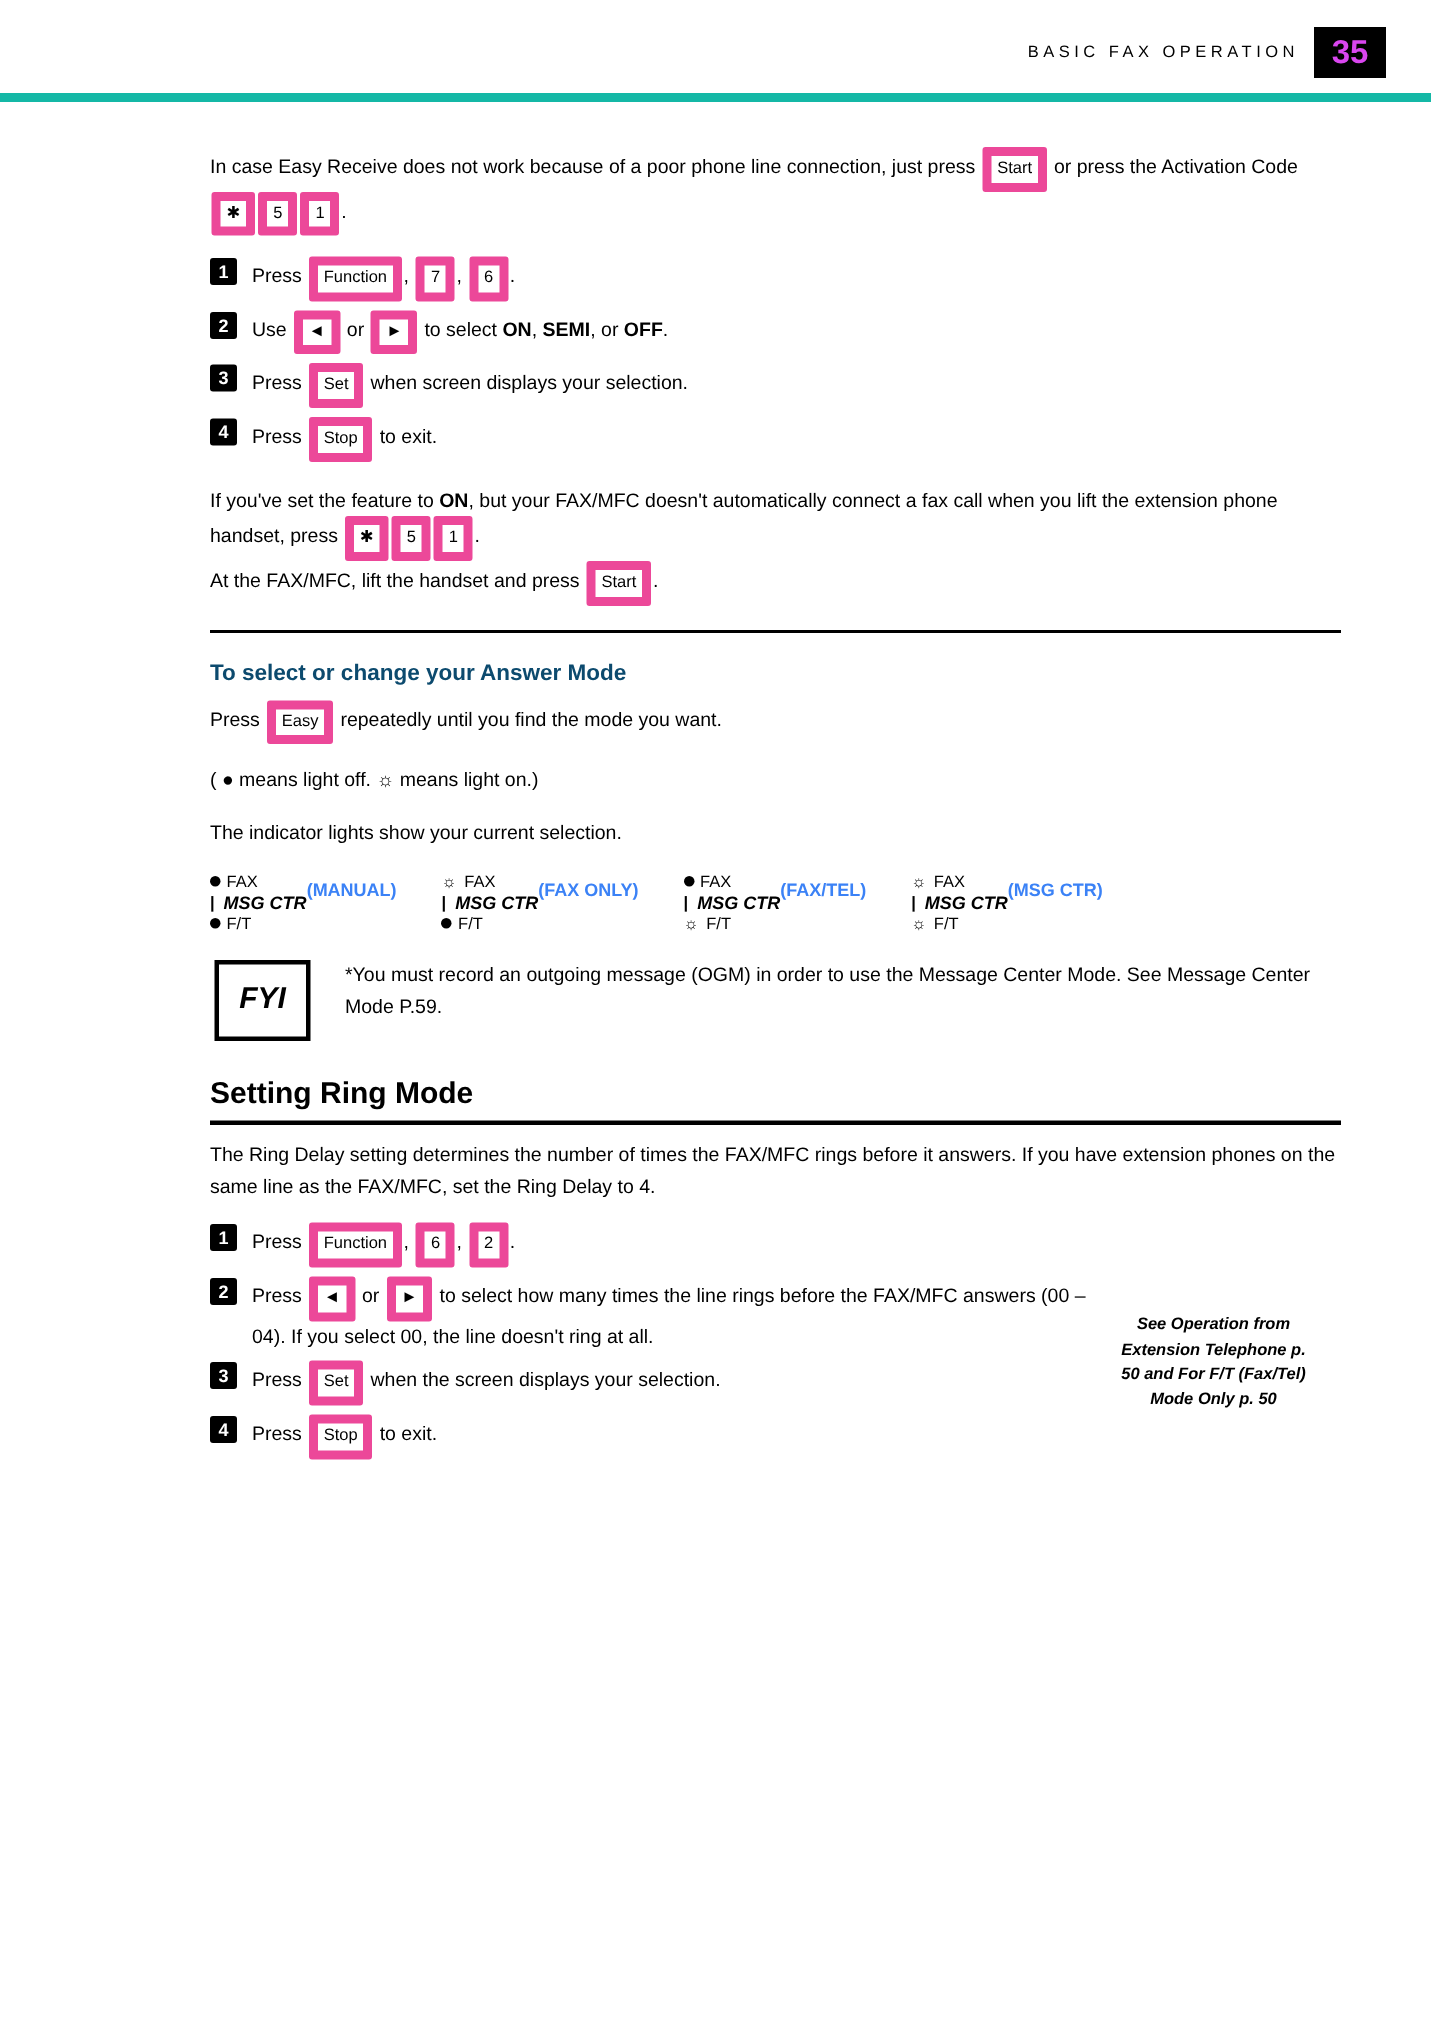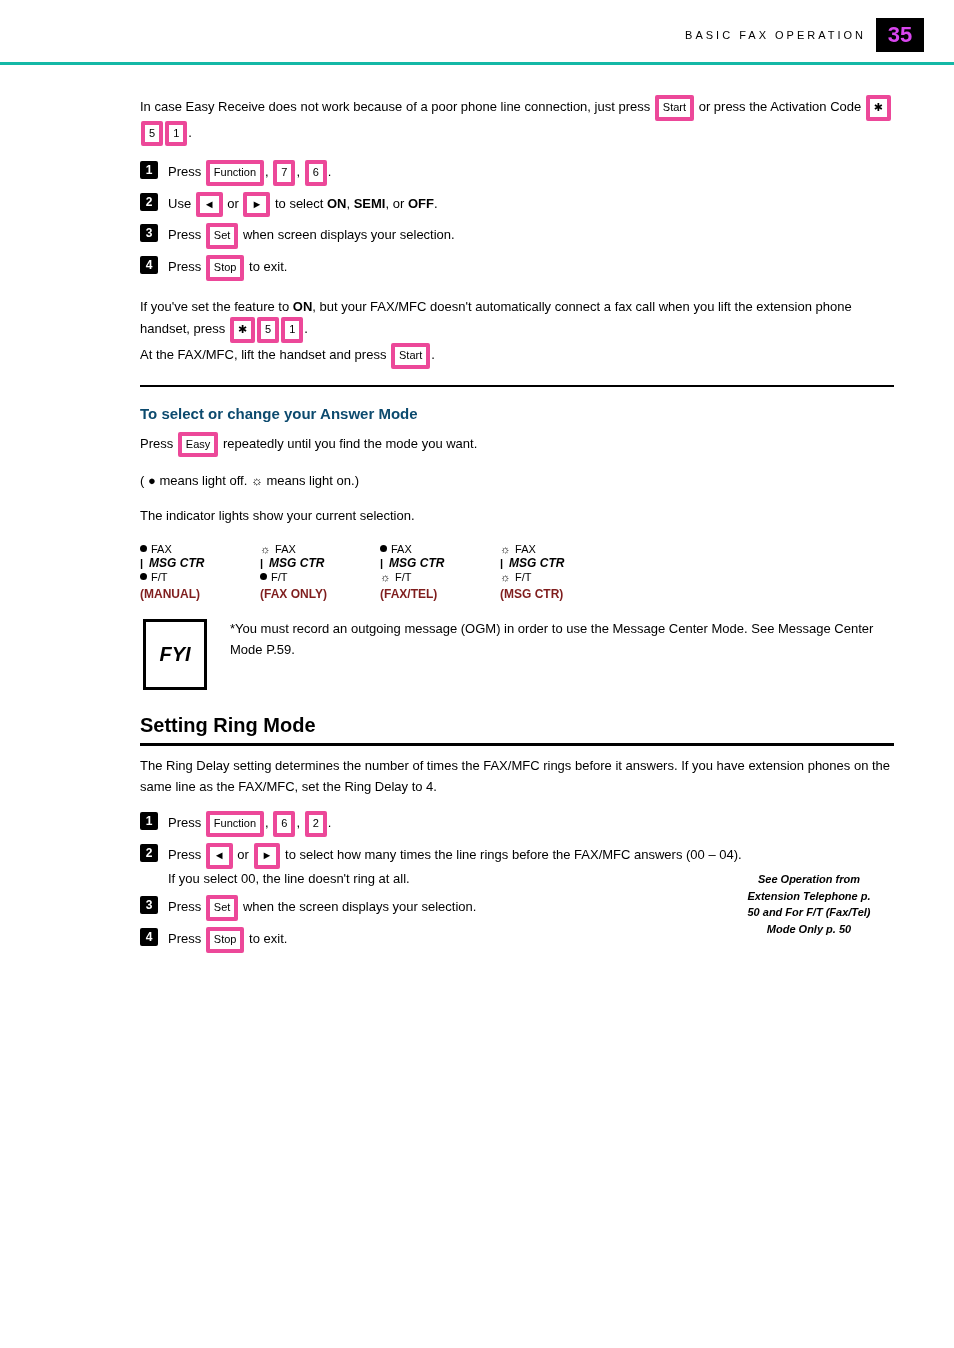--- a/index.html
+++ b/index.html
@@ -18,21 +18,21 @@
       position: relative;
       background: #fff;
     }
 
     
     .header {
       display: flex;
       justify-content: flex-end;
       align-items: center;
       padding: 18px 30px 10px 33px;
-      border-bottom: 3px solid #14b8a6;
+      border-bottom: 6px solid #14b8a6;
       margin-bottom: 0;
     }
 
     .header-title {
       font-size: 11px;
       letter-spacing: 3px;
       text-transform: uppercase;
       color: #000;
       margin-right: 10px;
     }
@@ -86,21 +86,21 @@
       flex-shrink: 0;
     }
 
     .step-content {
       font-size: 13px;
       line-height: 1.6;
     }
 
     .key-box {
       display: inline-block;
-      border: 4px solid #ec4899;
+      border: 6px solid #ec4899;
       padding: 0px 4px;
       font-size: 11px;
       border-radius: 2px;
       background: #fff;
       margin: 0 1px;
       font-family: Arial, Helvetica, sans-serif;
     }
 
     .mid-text {
       font-size: 13px;
@@ -125,31 +125,31 @@
 
     
     .mode-table {
       display: flex;
       gap: 30px;
       margin: 16px 0 16px 0;
     }
 
     .mode-cell {
       display: flex;
-      flex-direction: column;
+      flex-direction: row;
       align-items: flex-start;
       font-size: 12px;
       min-width: 90px;
     }
 
     .mode-label {
       font-size: 12px;
       font-weight: bold;
       margin-top: 4px;
-      color: #7f1d1d;
+      color: #3b82f6;
     }
 
     .indicator-row {
       display: flex;
       align-items: center;
       gap: 4px;
       font-size: 11px;
     }
 
     .dot-filled {
@@ -183,21 +183,21 @@
       min-width: 70px;
       margin-right: 20px;
       display: flex;
       align-items: center;
       justify-content: center;
     }
 
     .fyi-logo-box {
       border: 3px solid #000;
       width: 64px;
-      height: 71px;
+      height: 54px;
       display: flex;
       align-items: center;
       justify-content: center;
       font-size: 22px;
       font-weight: bold;
       font-style: italic;
       position: relative;
     }
 
     .fyi-text {

